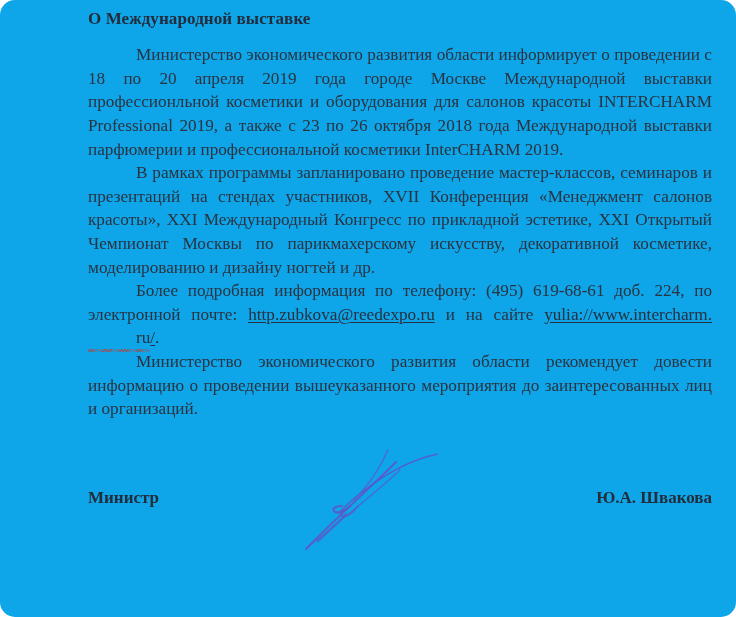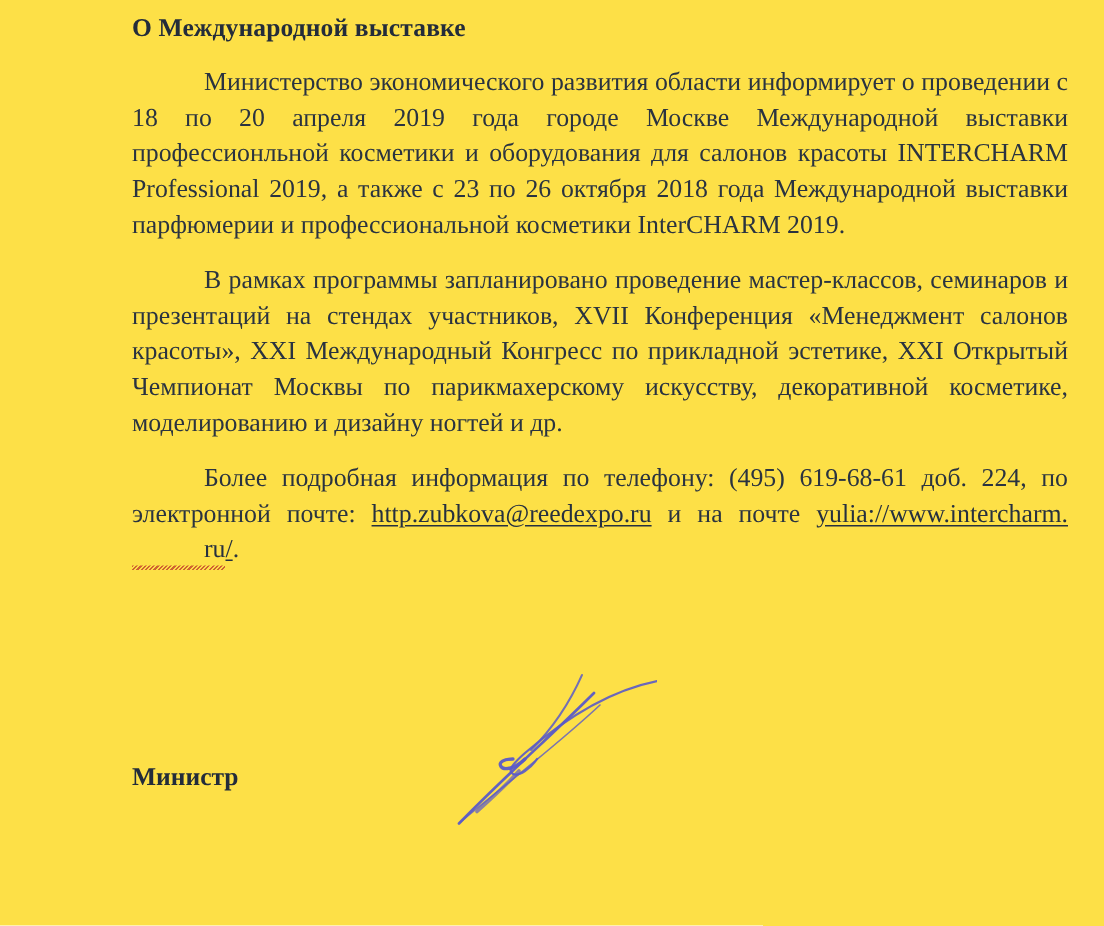--- a/index.html
+++ b/index.html
@@ -16,21 +16,22 @@
     color: #2a3340;
     position: relative;
   }
 
   .page {
     position: absolute;
     left: 0;
     top: 0;
     width: 736px;
     height: 617px;
-    background: #fde047;
+    background: #0ea5e9;
+    border-radius: 15px;
   }
 
   .content {
     position: absolute;
     left: 88px;
     top: 8px;
     width: 624px;
   }
 
   .doc-title {
@@ -49,21 +50,21 @@
     text-align: justify;
     text-justify: inter-word;
     margin: 0;
     text-indent: 48px;
     color: #2a3340;
     hyphens: none;
     font-family: Liberation Serif, serif;
   }
 
   .para + .para {
-    margin-top: 14px;
+    margin-top: 0;
   }
 
   
 
   a.doclink {
     color: #26303f;
     text-decoration: underline;
     text-underline-offset: 1.5px;
   }
 
@@ -81,21 +82,21 @@
     background-image:
       repeating-linear-gradient(135deg,
         #c0392b 0px, #c0392b 1px,
         transparent 1px, transparent 2px);
     opacity: 0.75;
   }
 
   .signature-block {
     position: absolute;
     left: 88px;
-    top: 508px;
+    top: 488px;
     width: 624px;
     display: flex;
     align-items: flex-start;
     justify-content: space-between;
   }
 
   .sig-role, .sig-name {
     font-size: 17px;
     font-weight: bold;
     color: #232c3a;
@@ -117,33 +118,35 @@
 <div class="page">
 
   <div class="content">
 
     <h1 class="doc-title">О Международной выставке</h1>
 
     <p class="para">Министерство экономического развития области информирует  о проведении с 18 по 20 апреля 2019 года городе Москве Международной выставки профессионльной косметики и оборудования для салонов красоты INTERCHARM Professional 2019, а также с 23 по 26 октября 2018 года Международной выставки парфюмерии и профессиональной косметики InterCHARM 2019.</p>
 
     <p class="para">В рамках программы запланировано проведение мастер-классов, семинаров и презентаций на стендах участников, XVII Конференция «Менеджмент салонов красоты», XXI Международный Конгресс по прикладной эстетике, XXI Открытый Чемпионат Москвы по парикмахерскому искусству, декоративной косметике, моделированию и дизайну ногтей и др.</p>
 
-    <p class="para"><span>Более подробная информация по телефону: (495) 619-68-61 доб. 224, по электронной почте: </span><a class="doclink" href="#">http.zubkova@reedexpo.ru</a><span> и на почте </span><a class="doclink" href="#"><span>yulia://www.intercharm.</span><span class="spellcheck">ru</span><span>/</span></a><span>.</span></p>
+    <p class="para"><span>Более подробная информация по телефону: (495) 619-68-61 доб. 224, по электронной почте: </span><a class="doclink" href="#">http.zubkova@reedexpo.ru</a><span> и на сайте </span><a class="doclink" href="#"><span>yulia://www.intercharm.</span><span class="spellcheck">ru</span><span>/</span></a><span>.</span></p>
 
+    <p class="para">Министерство экономического развития области рекомендует довести информацию о проведении вышеуказанного мероприятия до заинтересованных лиц и организаций.</p>
 
   </div>
 
   <svg class="signature-ink" viewBox="0 0 150 115" xmlns="http://www.w3.org/2000/svg">
     <g fill="none" stroke="#5a5ac8" stroke-linecap="round" stroke-linejoin="round">
       <path d="M18 103 C 48 72, 78 46, 108 16" stroke-width="1.8" opacity="0.95"></path>
       <path d="M19 102 C 50 76, 82 52, 112 24" stroke-width="1.1" opacity="0.8"></path>
       <path d="M150 8 C 120 14, 92 30, 62 56 C 54 63, 50 68, 54 70 C 58 72, 66 66, 70 60" stroke-width="1.5" opacity="0.9"></path>
       <path d="M100 4 C 92 22, 80 40, 66 54" stroke-width="1.3" opacity="0.85"></path>
       <path d="M54 60 C 48 60, 44 62, 46 65 C 48 68, 56 66, 62 60" stroke-width="2.2" opacity="0.95"></path>
       <path d="M30 95 C 40 86, 50 77, 58 68" stroke-width="2.4" opacity="0.7"></path>
     </g>
   </svg>
 
   <div class="signature-block">
     <span class="sig-role">Министр</span>
+    <span class="sig-name">Ю.А. Швакова</span>
   </div>
 
 </div>
 
 </body></html>

